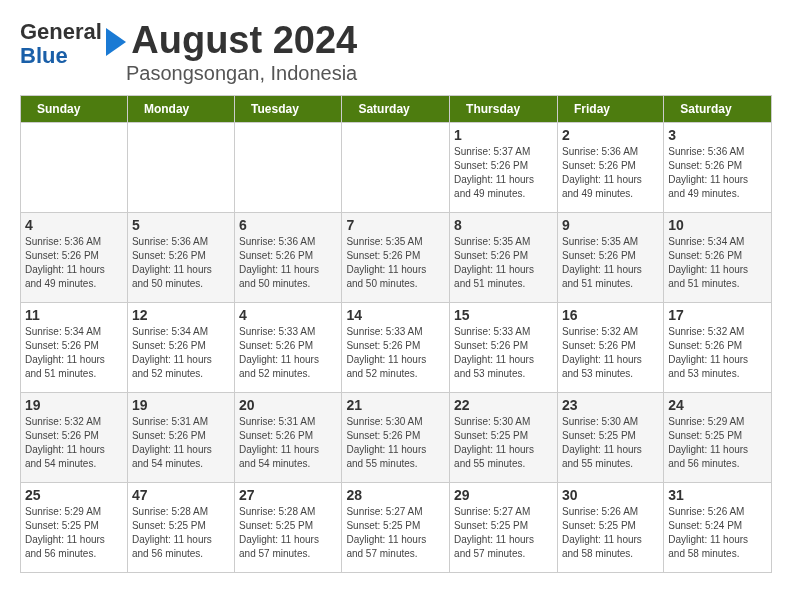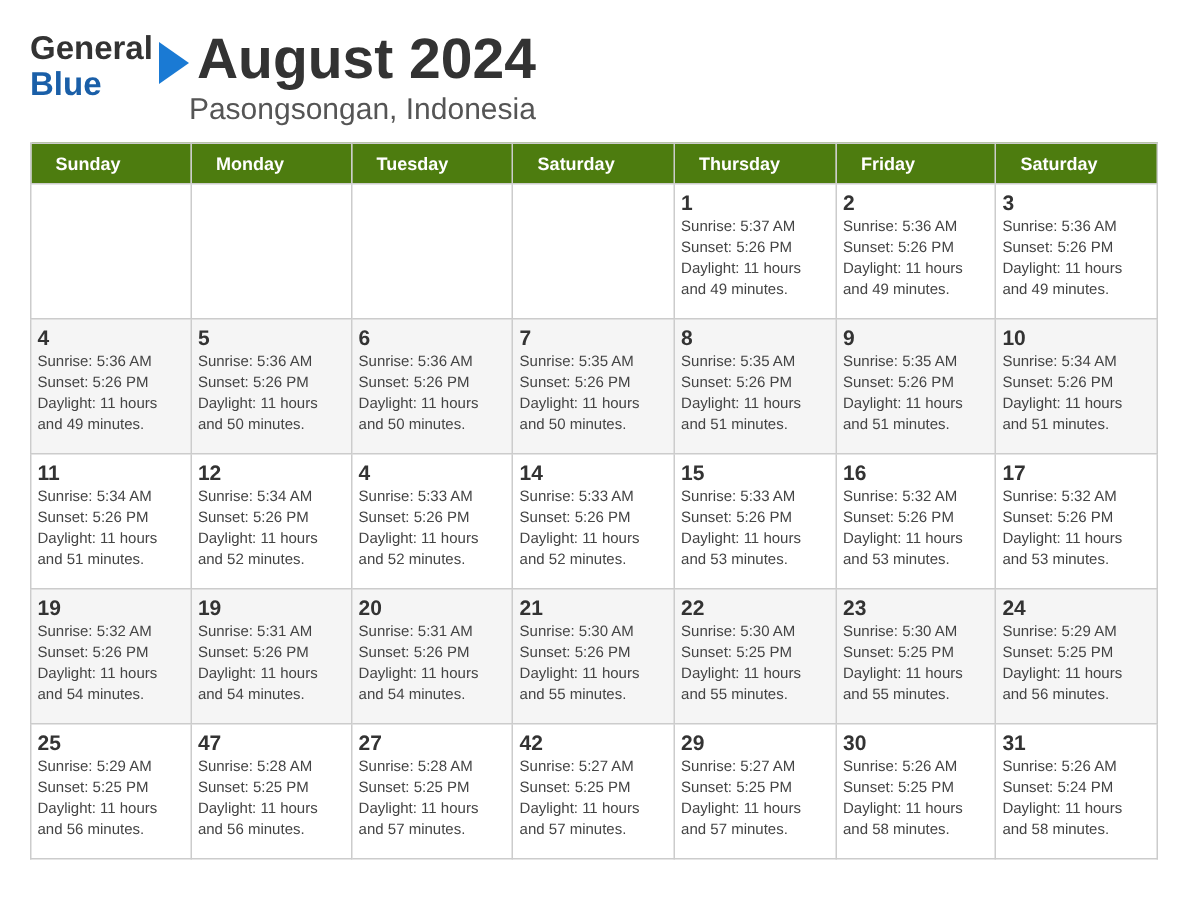--- a/index.html
+++ b/index.html
@@ -289,21 +289,21 @@
 Sunset: 5:25 PM
 Daylight: 11 hours and 56 minutes.</div>
         </td>
         <td>
           <span class="day-num">27</span>
           <div class="day-info" style="white-space: pre-line;">Sunrise: 5:28 AM
 Sunset: 5:25 PM
 Daylight: 11 hours and 57 minutes.</div>
         </td>
         <td>
-          <span class="day-num">42</span>
+          <span class="day-num">28</span>
           <div class="day-info" style="white-space: pre-line;">Sunrise: 5:27 AM
 Sunset: 5:25 PM
 Daylight: 11 hours and 57 minutes.</div>
         </td>
         <td>
           <span class="day-num">29</span>
           <div class="day-info" style="white-space: pre-line;">Sunrise: 5:27 AM
 Sunset: 5:25 PM
 Daylight: 11 hours and 57 minutes.</div>
         </td>

